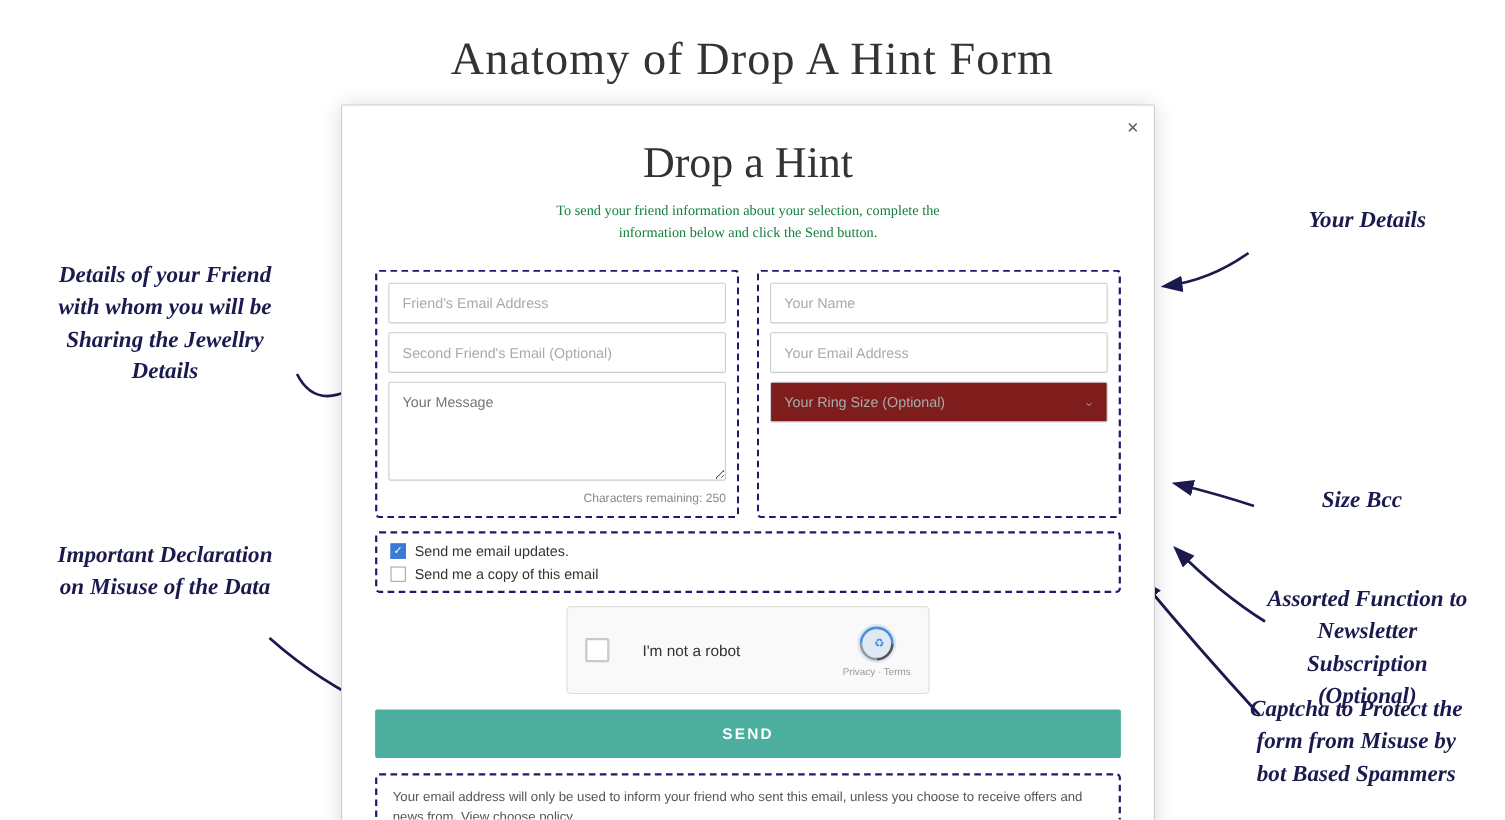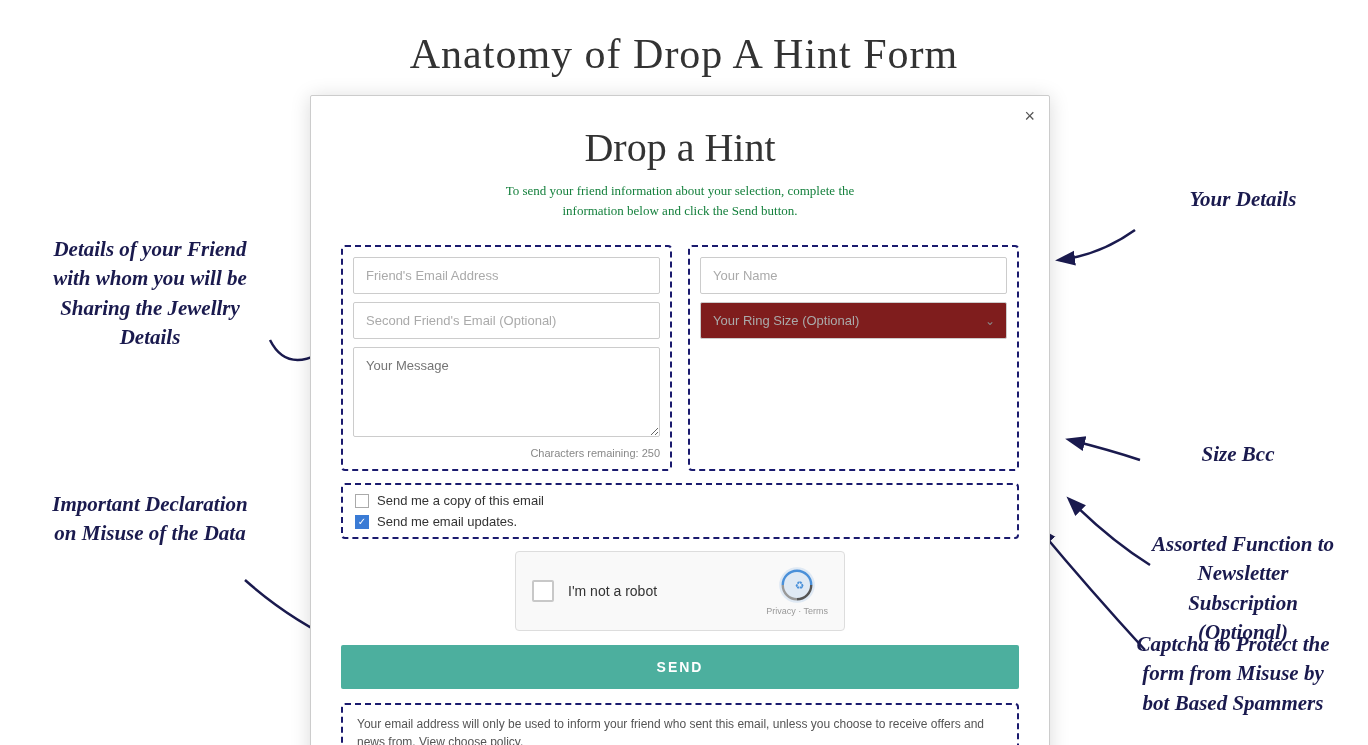--- a/index.html
+++ b/index.html
@@ -220,21 +220,21 @@
       margin-bottom: 14px;
       background: #f9f9f9;
       width: 330px;
       margin-left: auto;
       margin-right: auto;
     }
 
     .recaptcha-left {
       display: flex;
       align-items: center;
-      gap: 14px;
+      gap: 30px;
       text-align: center;
     }
 
     .recaptcha-checkbox {
       width: 22px;
       height: 22px;
       border: 2px solid #c8c8c8;
       border-radius: 2px;
       background: #fff;
     }
@@ -397,38 +397,39 @@
 
       <div class="left-col">
         <input class="form-input" type="email" placeholder="Friend's Email Address" style="">
         <input class="form-input" type="email" placeholder="Second Friend's Email (Optional)" style="">
         <textarea class="form-textarea" placeholder="Your Message" style=""></textarea>
         <div class="chars-remaining">Characters remaining: 250</div>
       </div>
 
       <div class="right-col">
         <input class="form-input" type="text" placeholder="Your Name" style="">
+        <input class="form-input" type="email" placeholder="Your Email Address" style="">
         <div class="select-wrapper">
           <select class="form-select">
             <option value="">Your Ring Size (Optional)</option>
           </select>
           <span class="select-arrow">⌄</span>
         </div>
       </div>
     </div>
 
     
     <div class="checkboxes-area">
       <div class="checkbox-row">
+        <div class="checkbox-box checked"></div>
+        <span>Send me email updates.</span>
+      </div>
+      <div class="checkbox-row">
         <div class="checkbox-box"></div>
         <span>Send me a copy of this email</span>
-      </div>
-      <div class="checkbox-row">
-        <div class="checkbox-box checked"></div>
-        <span>Send me email updates.</span>
       </div>
     </div>
 
     
     <div class="recaptcha-area">
       <div class="recaptcha-left">
         <div class="recaptcha-checkbox"></div>
         <span class="recaptcha-text">I'm not a robot</span>
       </div>
       <div class="recaptcha-logo">

